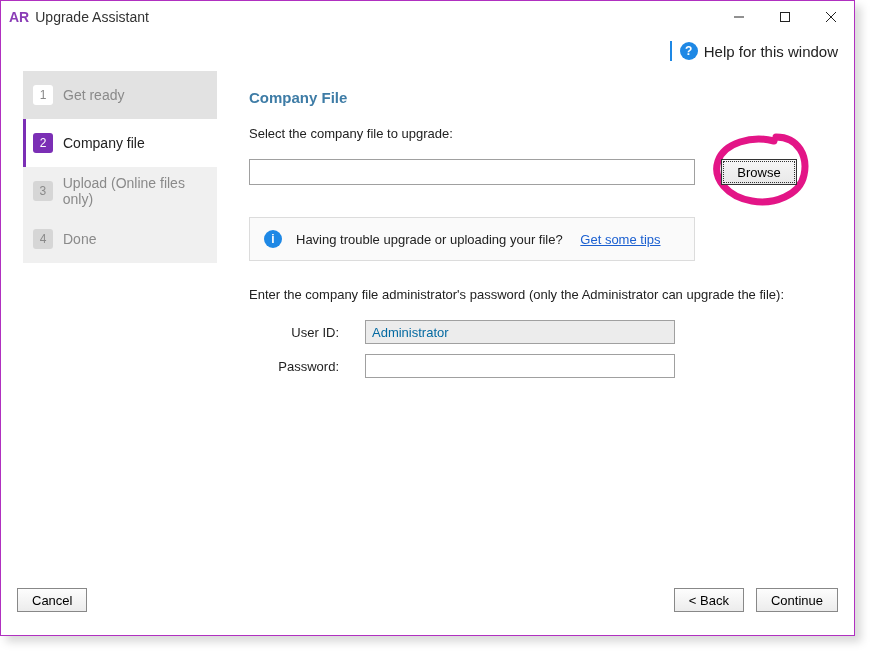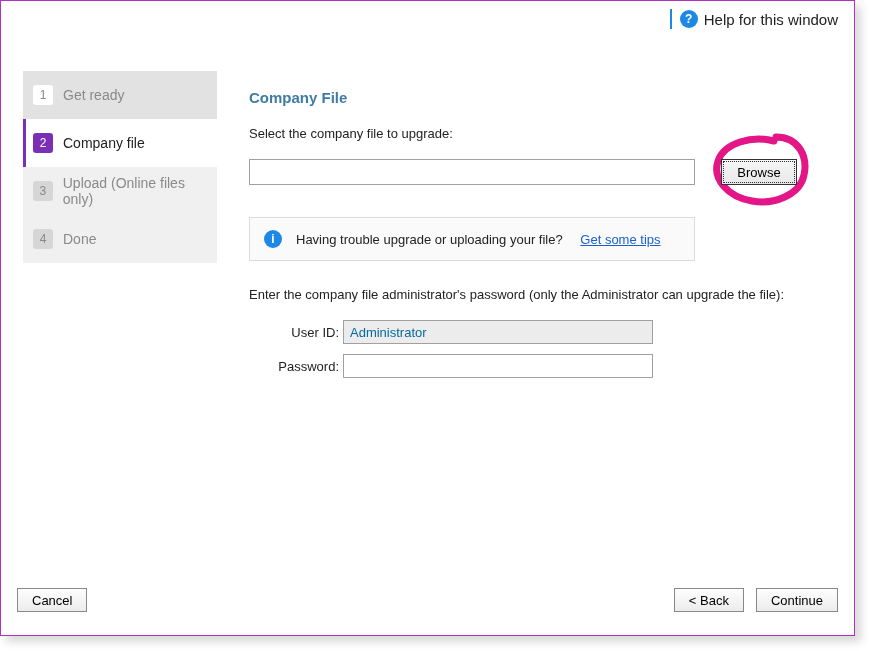--- a/index.html
+++ b/index.html
@@ -200,21 +200,21 @@
     margin-top: 18px;
   }
   .form-row {
     display: flex;
     align-items: center;
     margin-bottom: 10px;
   }
   .form-row label {
     width: 90px;
     text-align: right;
-    margin-right: 4px;
+    margin-right: 26px;
     font-size: 13px;
   }
   .text-input {
     width: 310px;
     height: 24px;
     border: 1px solid #a0a0a0;
     padding: 2px 6px;
     font-size: 13px;
   }
   .text-input.readonly {
@@ -240,20 +240,43 @@
   }
   .footer-spacer { flex: 1; }
   .footer .btn + .btn { margin-left: 12px; }
 </style>
 </head>
 <body>
 
 <div class="shadow"></div>
 <div class="window">
 
+  <div class="titlebar">
+    <span class="app-logo">AR</span>
+    <span class="titlebar-title">Upgrade Assistant</span>
+    <span class="titlebar-spacer"></span>
+    <div class="win-controls">
+      <div class="win-btn">
+        <svg width="12" height="12" viewBox="0 0 12 12">
+            <line x1="1" y1="6" x2="11" y2="6" stroke-width="1"></line>
+          </svg>
+      </div>
+      <div class="win-btn">
+        <svg width="12" height="12" viewBox="0 0 12 12">
+            <rect x="1.5" y="1.5" width="9" height="9" fill="none" stroke-width="1"></rect>
+          </svg>
+      </div>
+      <div class="win-btn">
+        <svg width="12" height="12" viewBox="0 0 12 12">
+            <line x1="1" y1="1" x2="11" y2="11" stroke-width="1"></line>
+            <line x1="11" y1="1" x2="1" y2="11" stroke-width="1"></line>
+          </svg>
+      </div>
+    </div>
+  </div>
 
   <div class="help-row">
     <span class="sep"></span>
     <span class="help-icon">?</span>
     <span class="help-text">Help for this window</span>
   </div>
 
   <div class="body">
     <div class="sidebar">
       <div class="step step1">

